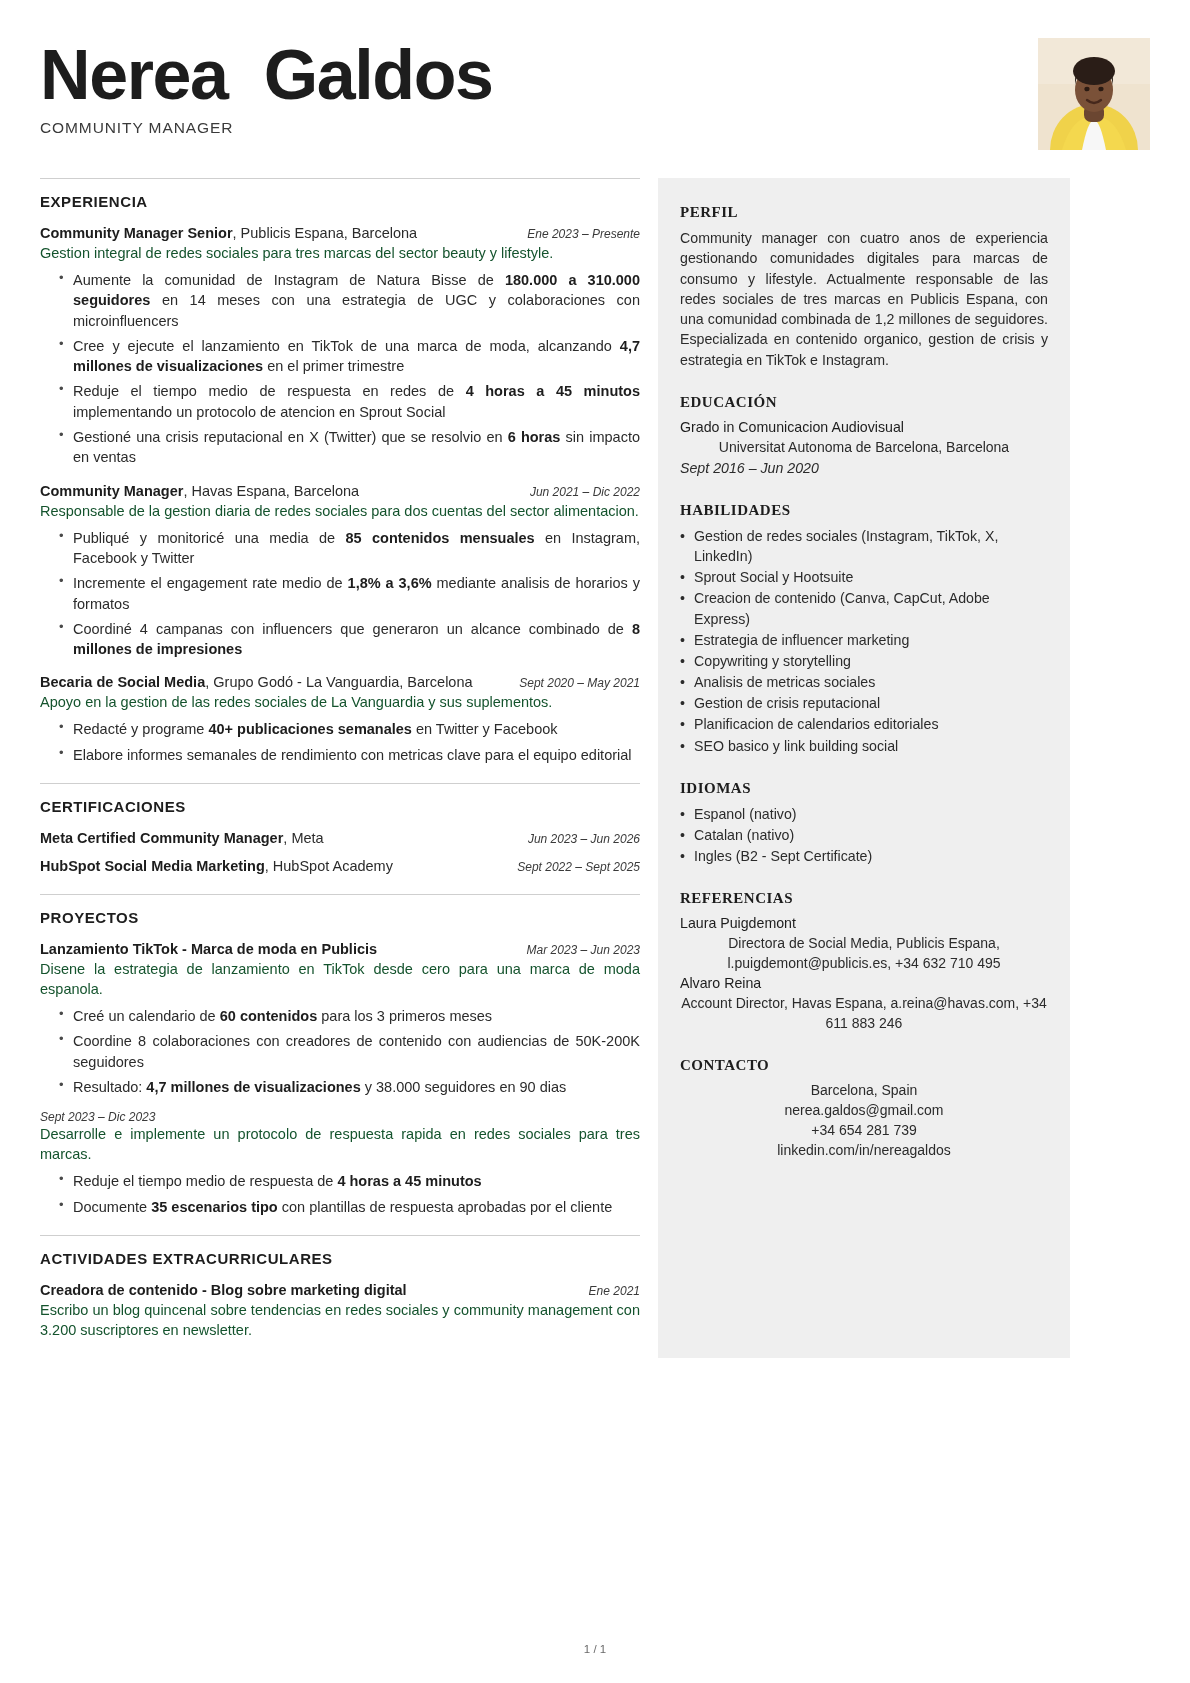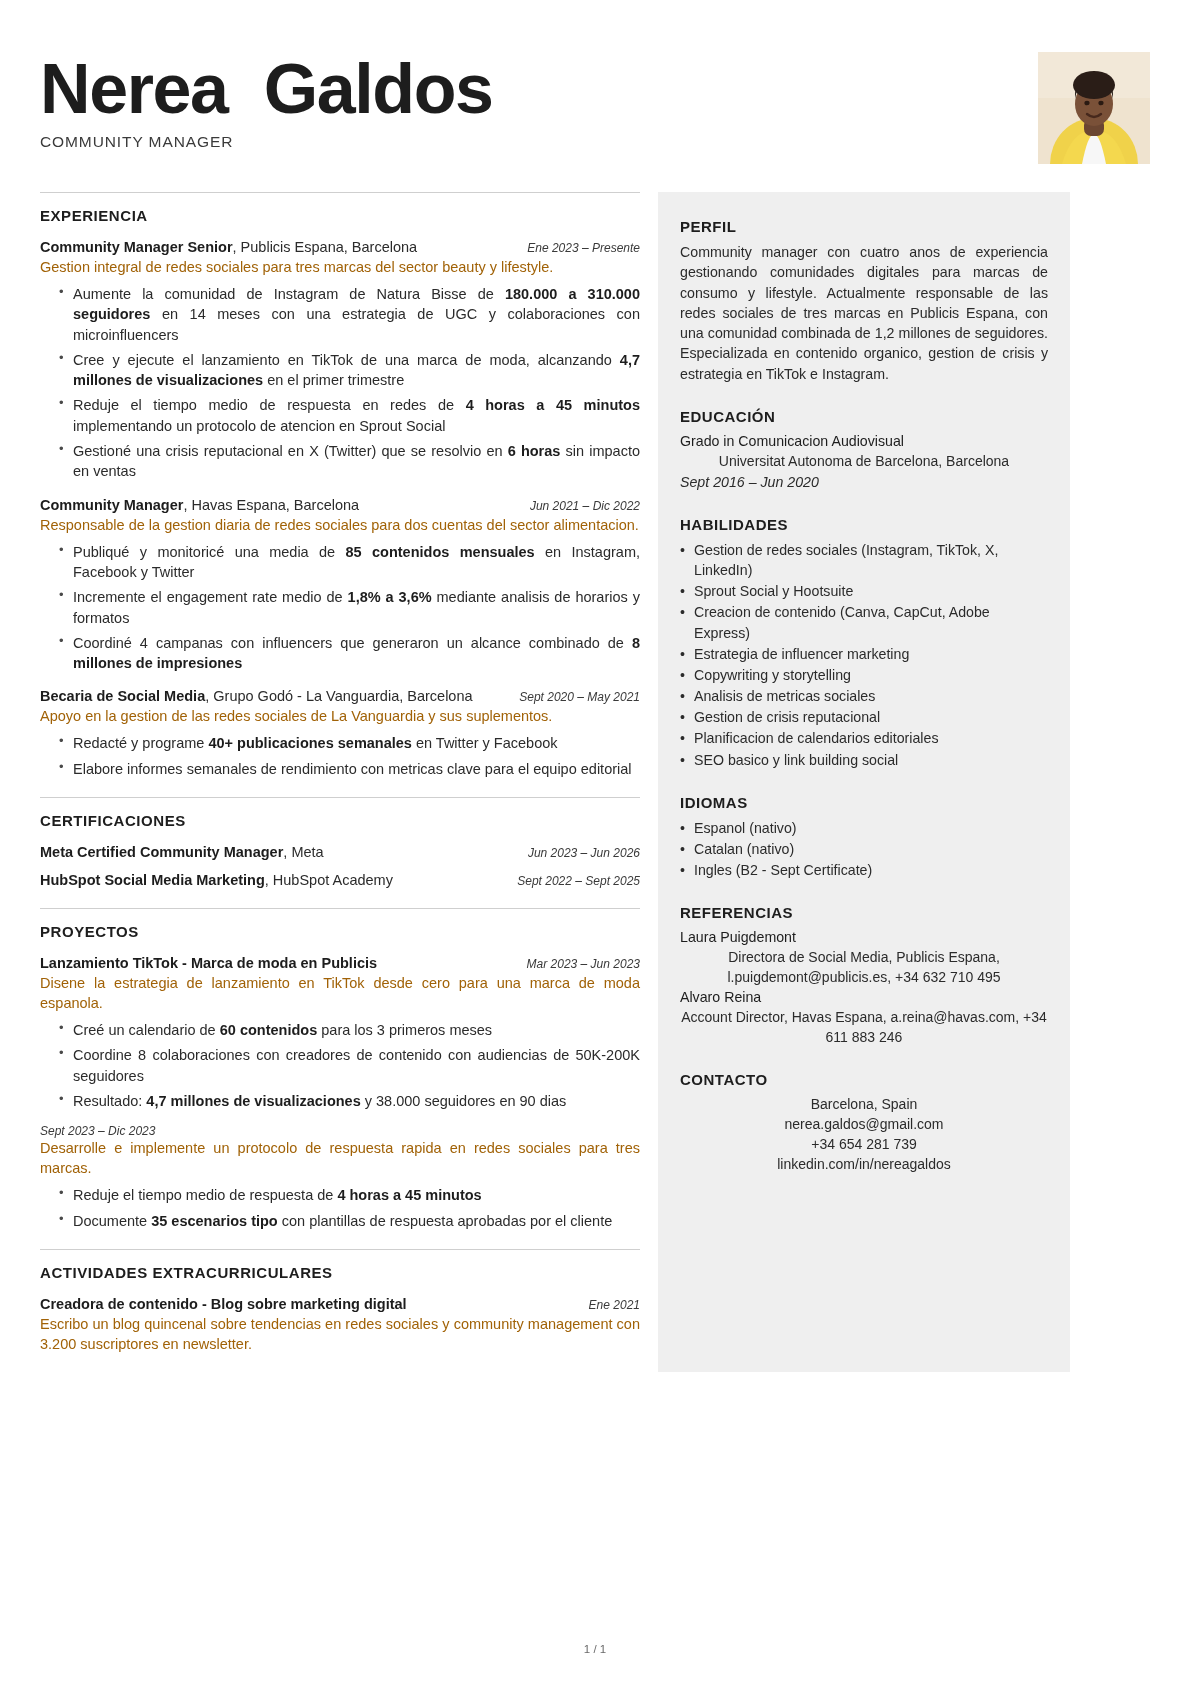--- a/index.html
+++ b/index.html
@@ -11,21 +11,21 @@
     font-family: "Liberation Sans", sans-serif;
     color: #2b2b2b;
     width: 1190px;
     min-height: 1683px;
     position: relative;
   }
   .page {
     width: 1190px;
     min-height: 1683px;
     position: relative;
-    padding: 42px 40px 0 40px;
+    padding: 28px 40px 0 40px;
   }
 
   
   .header {
     display: flex;
     justify-content: space-between;
     align-items: flex-start;
     padding-bottom: 6px;
   }
   .header-left { padding-top: 12px; }
@@ -104,21 +104,21 @@
     font-size: 12px;
     font-style: italic;
     color: #3a3a3a;
     white-space: nowrap;
     flex: 0 0 auto;
     text-align: right;
   }
   .entry-desc {
     font-size: 14.5px;
     line-height: 1.38;
-    color: #a16207;
+    color: #14532d;
     text-align: justify;
     margin-top: 0px;
   }
   ul.bullets {
     list-style: none;
     margin: 7px 0 0 0;
     padding: 0;
   }
   ul.bullets li {
     position: relative;
@@ -147,20 +147,21 @@
     margin-bottom: 8px;
   }
 
   
   .side-title {
     font-size: 15px;
     font-weight: 700;
     letter-spacing: 0.5px;
     color: #1d1d1d;
     margin-bottom: 7px;
+    font-family: Liberation Serif, serif;
   }
   .side-block { margin-bottom: 24px; }
   .side-para {
     font-size: 14.2px;
     line-height: 1.43;
     color: #2b2b2b;
     text-align: justify;
   }
   .side-strong {
     font-size: 14.2px;

